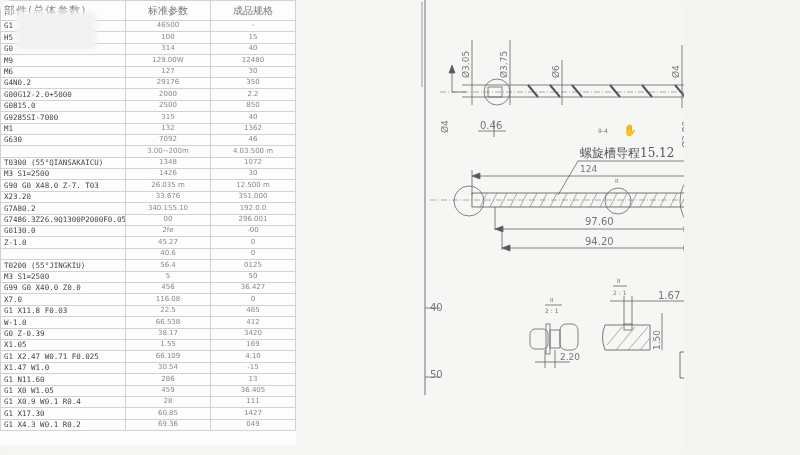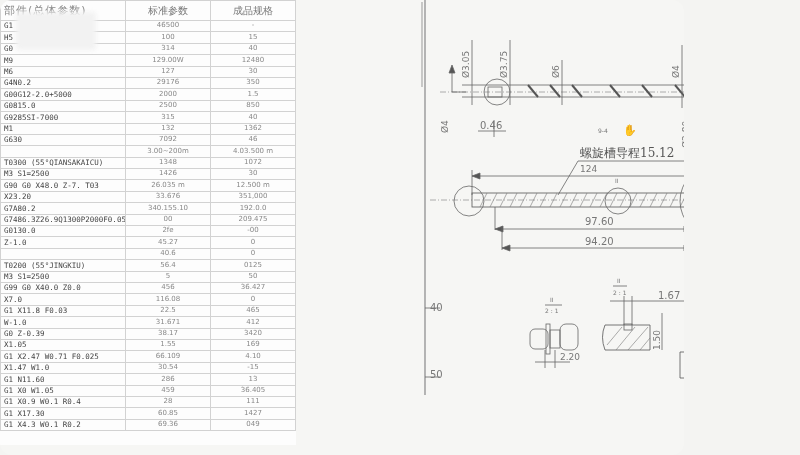--- a/index.html
+++ b/index.html
@@ -67,21 +67,21 @@
             <td class="c2">30</td>
           </tr>
           <tr>
             <td class="c0">G4N0.2</td>
             <td class="c1">29176</td>
             <td class="c2">350</td>
           </tr>
           <tr>
             <td class="c0">G00G12-2.0+5000</td>
             <td class="c1">2000</td>
-            <td class="c2">1.5</td>
+            <td class="c2">2.2</td>
           </tr>
           <tr>
             <td class="c0">G0815.0</td>
             <td class="c1">2500</td>
             <td class="c2">850</td>
           </tr>
           <tr>
             <td class="c0">G9285SI-7000</td>
             <td class="c1">315</td>
             <td class="c2">40</td>
@@ -122,21 +122,21 @@
             <td class="c2">351,000</td>
           </tr>
           <tr>
             <td class="c0">G7A80.2</td>
             <td class="c1">340.155.10</td>
             <td class="c2">192.0.0</td>
           </tr>
           <tr>
             <td class="c0">G7486.3Z26.9Q1300P2000F0.05</td>
             <td class="c1">00</td>
-            <td class="c2">209.475</td>
+            <td class="c2">296.001</td>
           </tr>
           <tr>
             <td class="c0">G0130.0</td>
             <td class="c1">2fe</td>
             <td class="c2">-00</td>
           </tr>
           <tr>
             <td class="c0">Z-1.0</td>
             <td class="c1">45.27</td>
             <td class="c2">0</td>
@@ -166,21 +166,21 @@
             <td class="c1">116.08</td>
             <td class="c2">0</td>
           </tr>
           <tr>
             <td class="c0">G1 X11.8 F0.03</td>
             <td class="c1">22.5</td>
             <td class="c2">465</td>
           </tr>
           <tr>
             <td class="c0">W-1.0</td>
-            <td class="c1">31.671</td>
+            <td class="c1">66.538</td>
             <td class="c2">412</td>
           </tr>
           <tr>
             <td class="c0">G0 Z-0.39</td>
             <td class="c1">38.17</td>
             <td class="c2">3420</td>
           </tr>
           <tr>
             <td class="c0">X1.05</td>
             <td class="c1">1.55</td>

